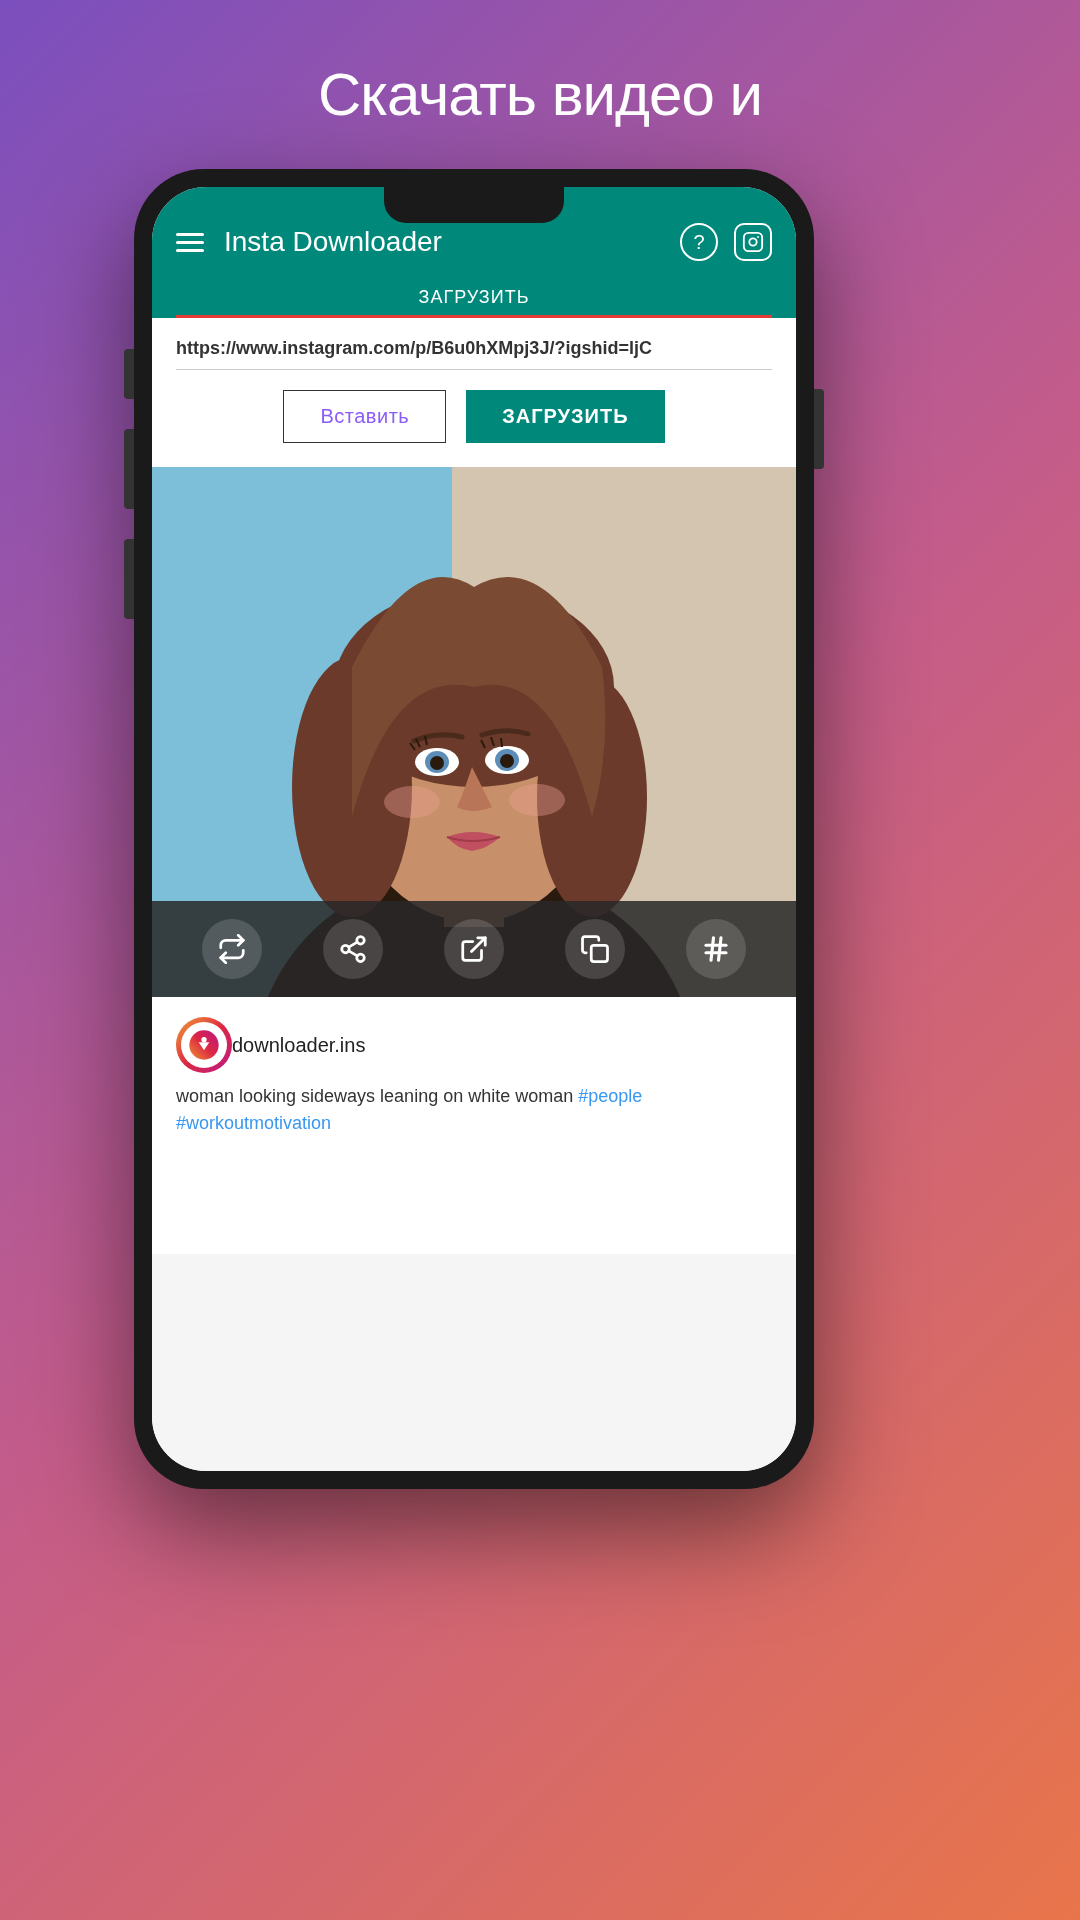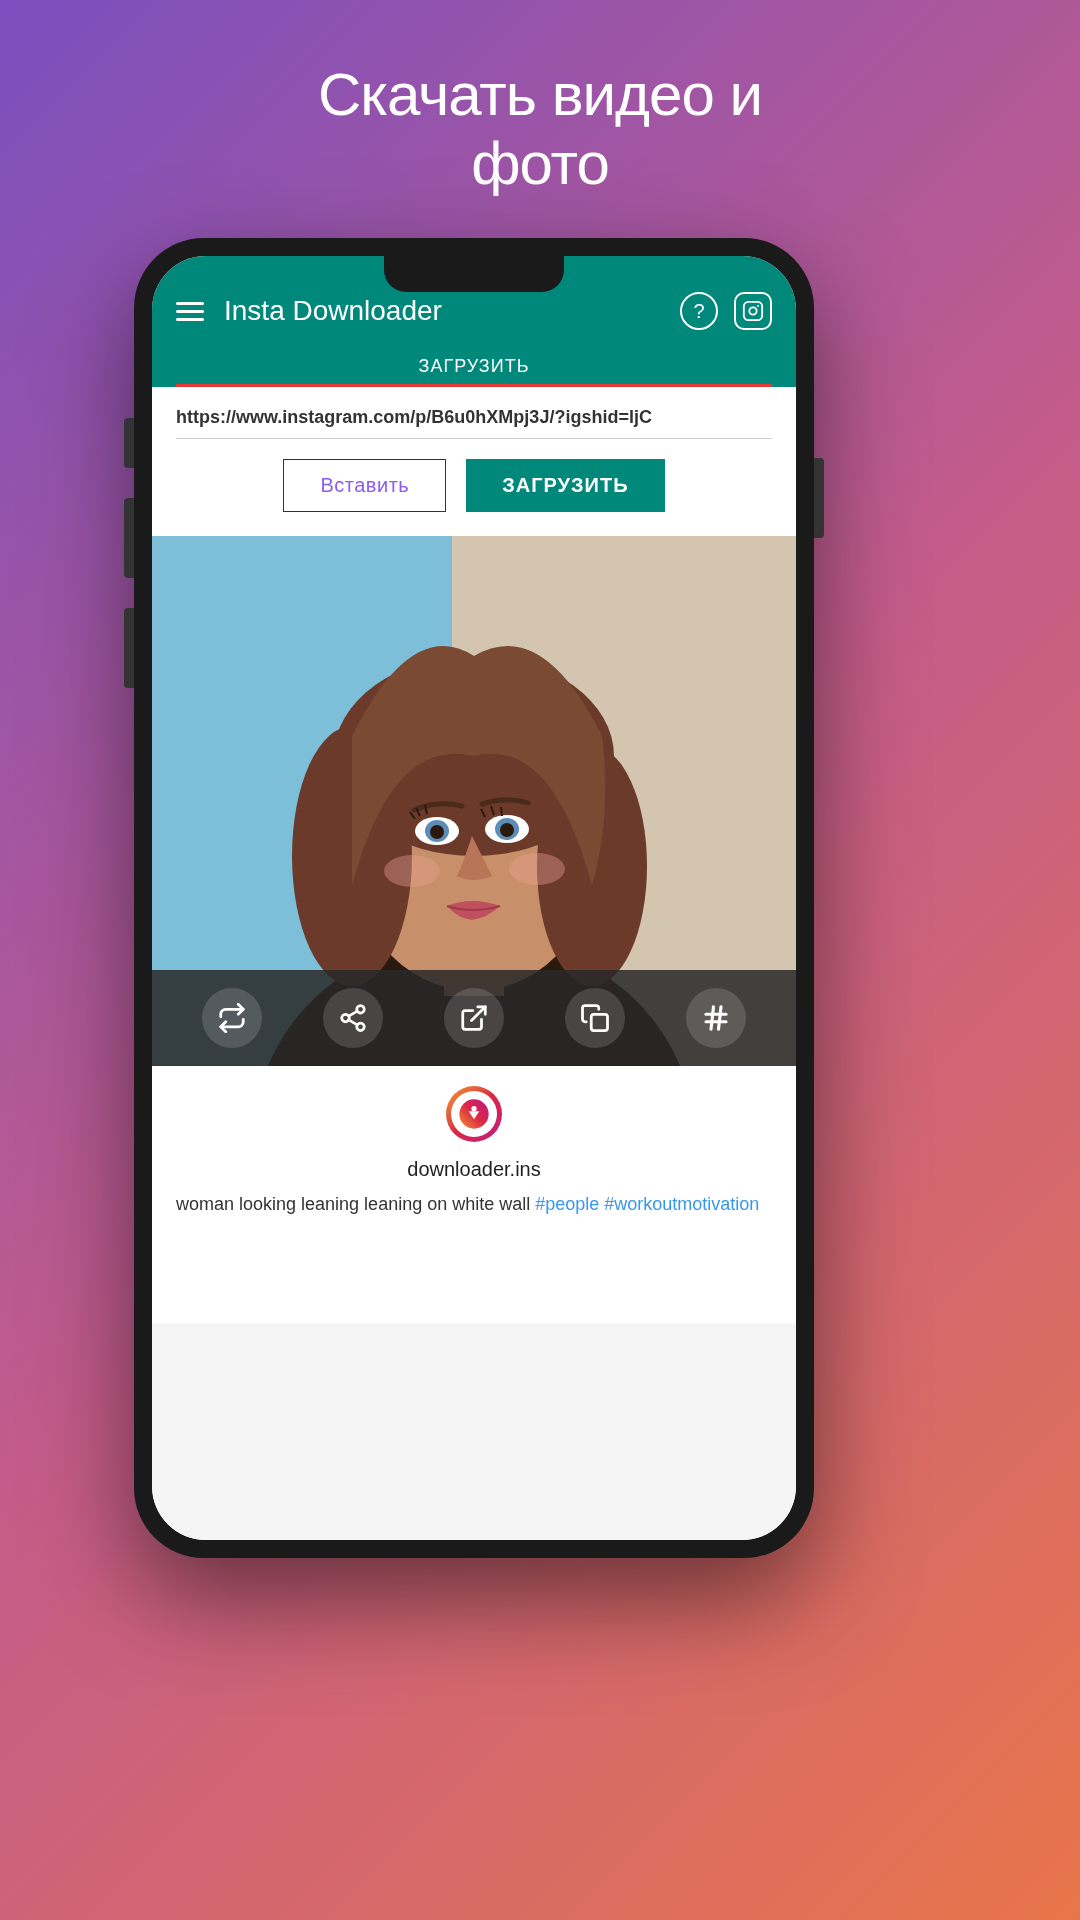--- a/index.html
+++ b/index.html
@@ -318,22 +318,20 @@
       padding: 20px 24px;
       display: flex;
       flex-direction: column;
       gap: 10px;
       flex: 1;
     }
 
     .info-user-row {
       display: flex;
       align-items: center;
-      gap: 16px;
-      flex-direction: column;
     }
 
     .user-avatar {
       width: 56px;
       height: 56px;
       border-radius: 50%;
       background: linear-gradient(135deg, #f09433, #e6683c, #dc2743, #cc2366, #bc1888);
       display: flex;
       align-items: center;
       justify-content: center;
@@ -372,21 +370,20 @@
     .bottom-space {
       background: #f5f5f5;
       flex: 1;
     }
   </style>
 </head>
 <body>
 
 <div class="headline">
   <span>Скачать видео и</span><br>
-  <span>фото</span>
 </div>
 
 <div class="phone-wrapper">
   <div class="phone-frame">
     <div class="phone-notch"></div>
     <div class="phone-btn-right"></div>
     <div class="phone-btn-left-1"></div>
     <div class="phone-btn-left-2"></div>
     <div class="phone-btn-left-3"></div>
 
@@ -536,21 +533,21 @@
                   </linearGradient>
                 </defs>
                 <path d="M12 16 L8 10 L16 10 Z" fill="white"></path>
                 <circle cx="12" cy="8" r="2" fill="white"></circle>
               </svg>
             </div>
           </div>
           <div class="username">downloader.ins</div>
         </div>
         <div class="caption-text">
-          <span>woman looking leaning leaning on white wall </span><span class="hashtag">#people #workoutmotivation</span>
+          <span>woman looking sideways leaning on white woman </span><span class="hashtag">#people #workoutmotivation</span>
         </div>
       </div>
 
       <div class="bottom-space"></div>
 
     </div>
   </div>
 </div>
 
 </body></html>

